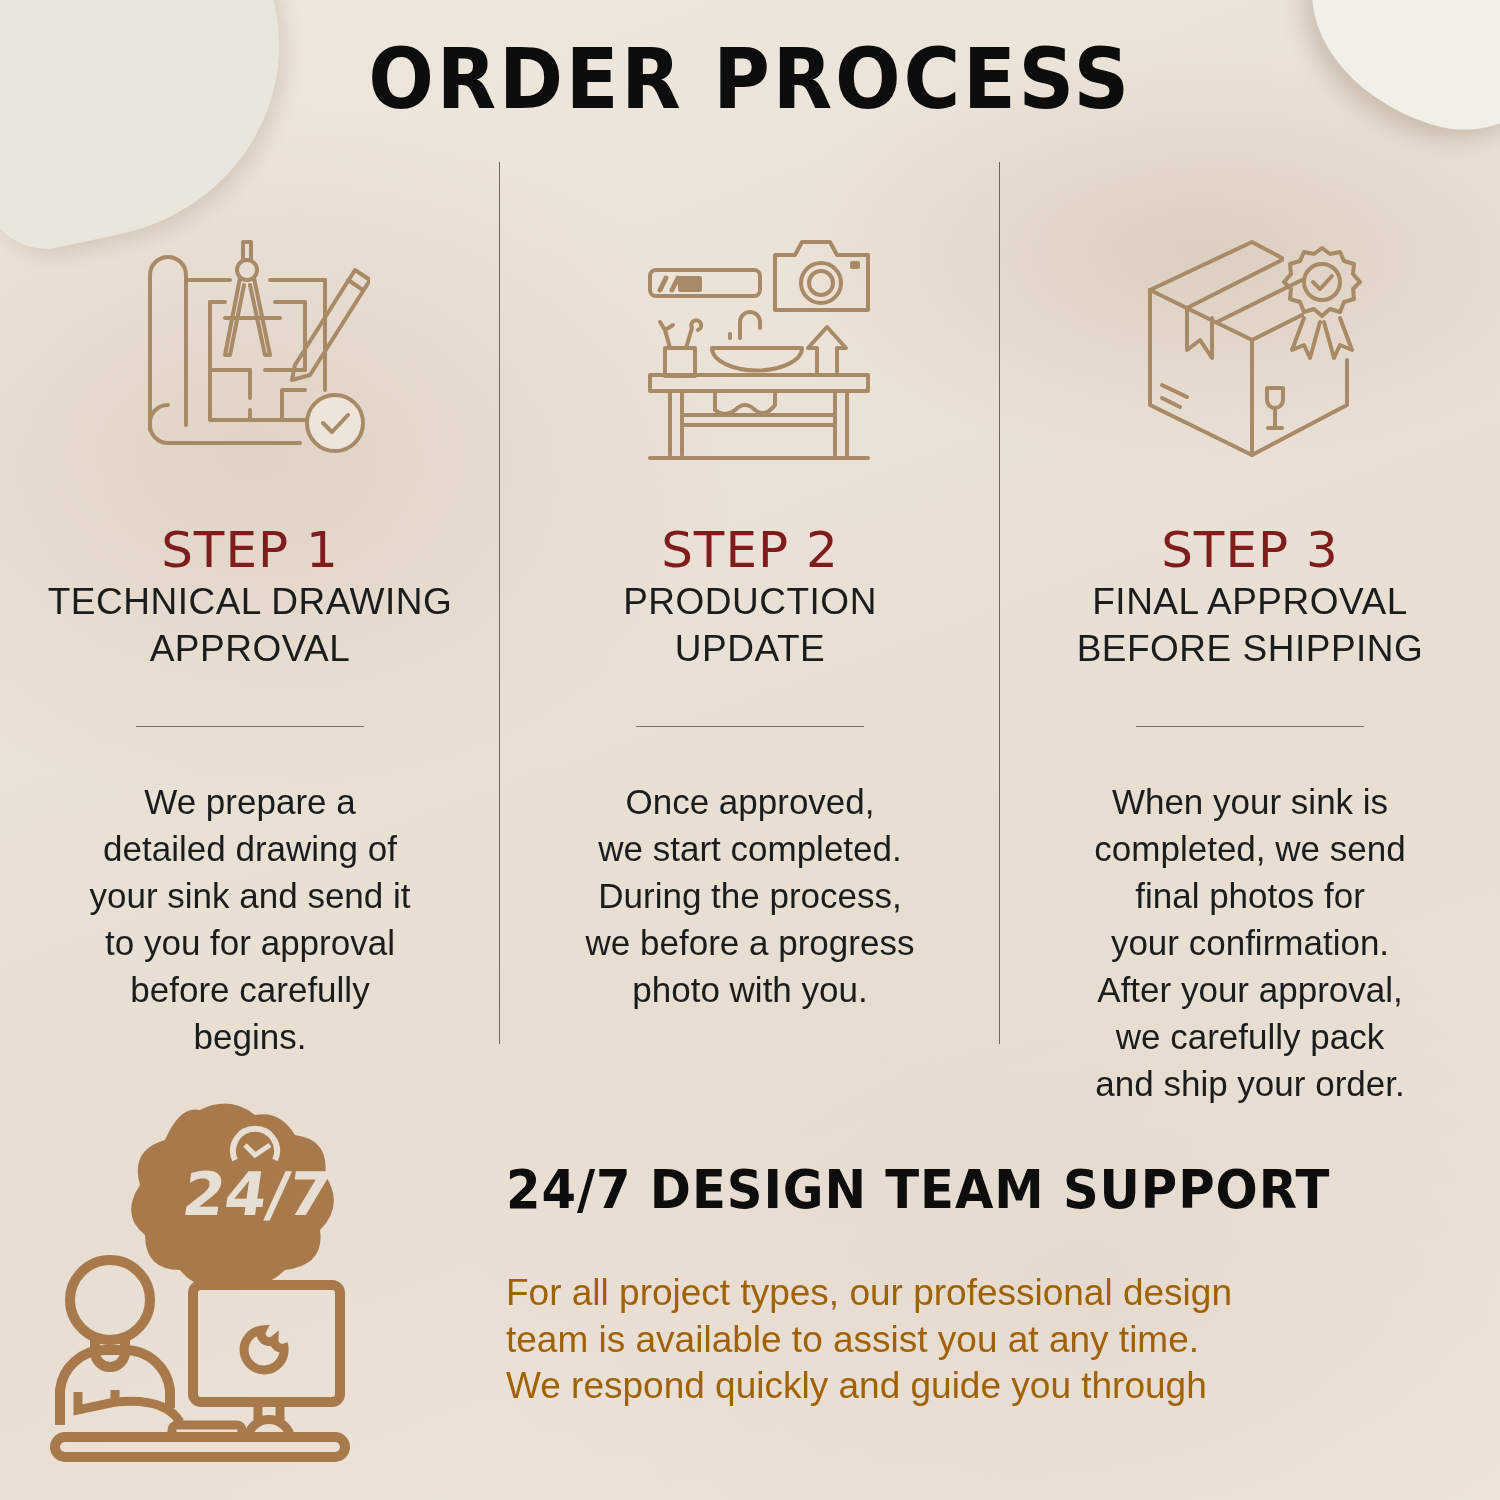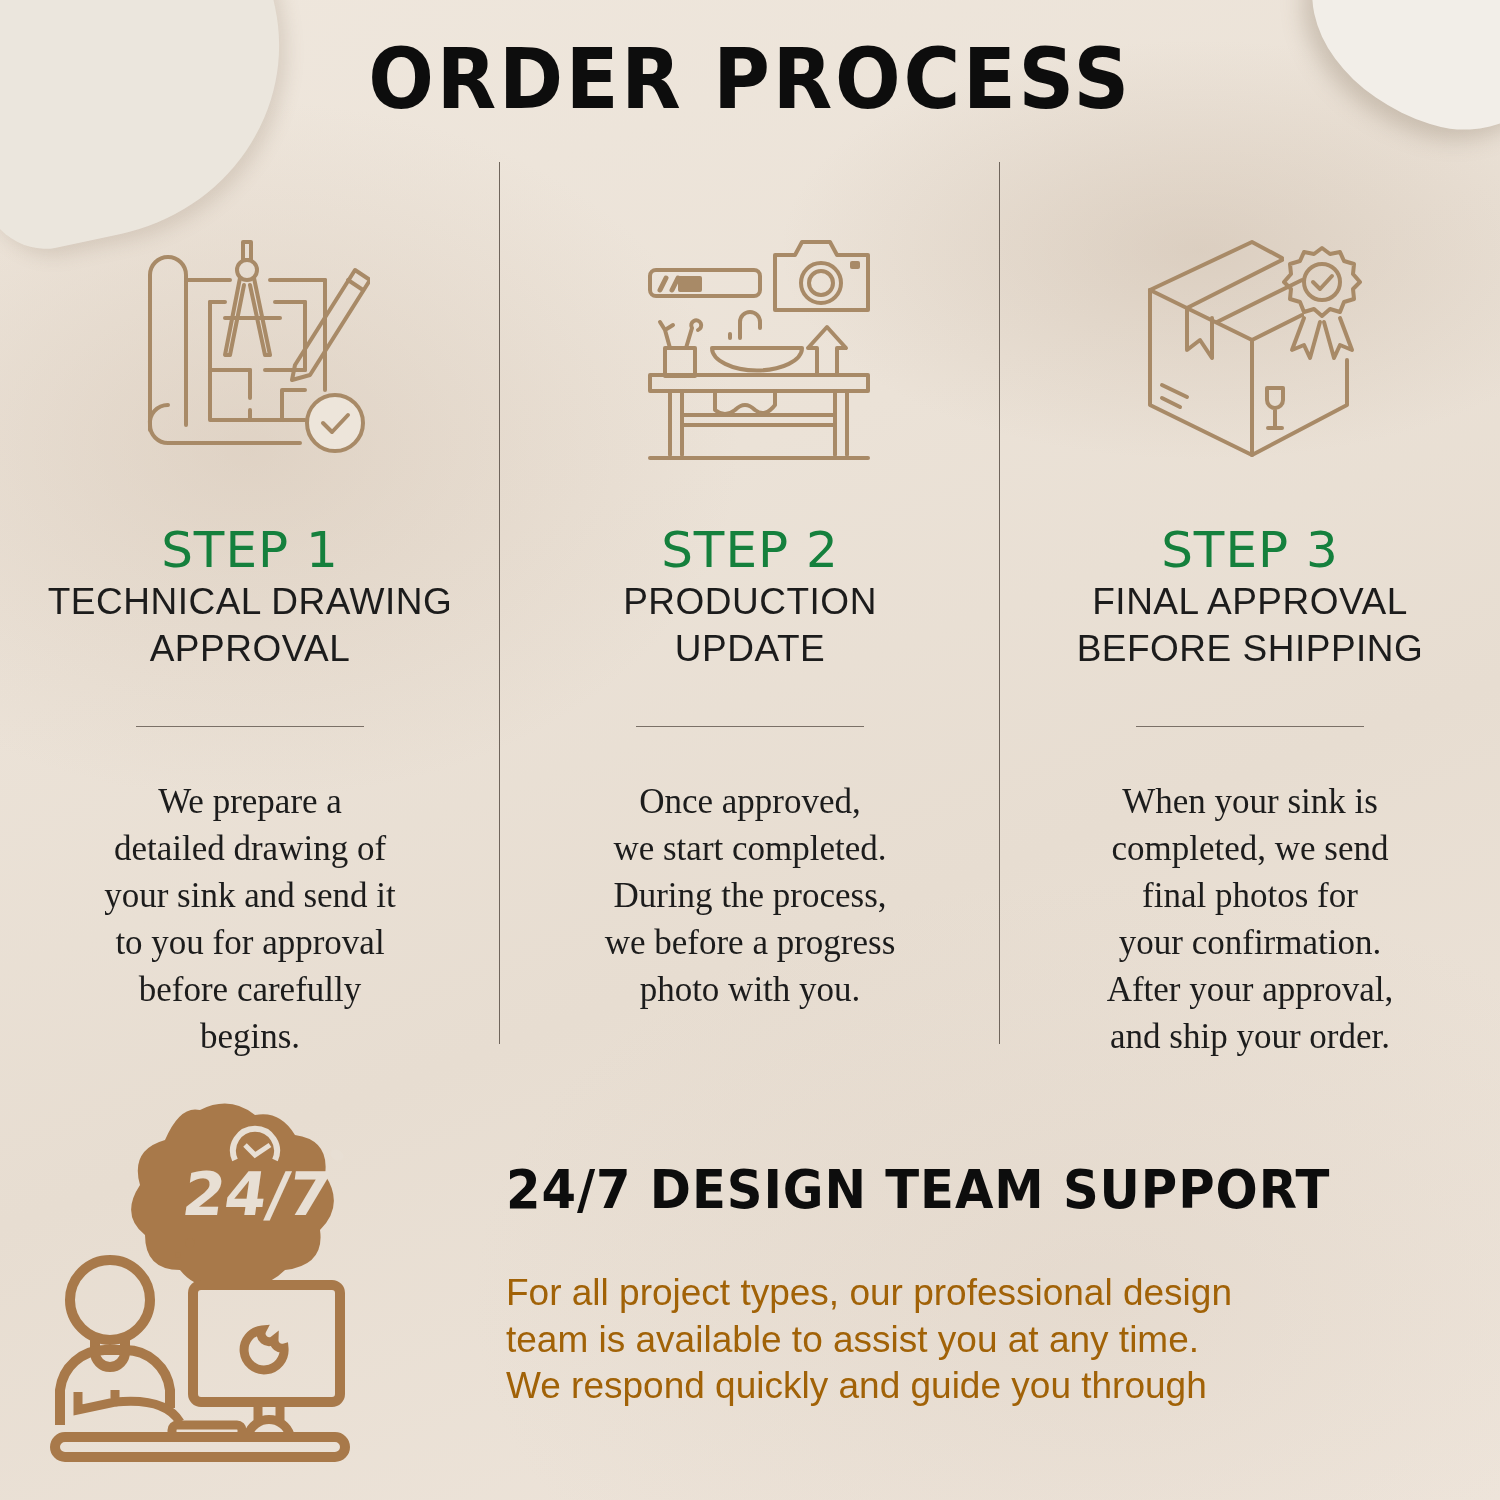--- a/index.html
+++ b/index.html
@@ -31,33 +31,33 @@
     font-size:84px; letter-spacing:3px; color:#0d0d0d;
     transform: scaleX(0.92);
   }
   .vdiv { position:absolute; top:162px; width:1px; height:882px; background:#6f655c; }
   .col {
     position:absolute; top:230px; width:500px; text-align:center;
   }
   .icon { width:240px; height:240px; margin:0 auto; display:block; }
   .step-num {
     margin-top:52px; font-size:50px; font-weight:normal; letter-spacing:1px;
-    color:#15803d; line-height:56px;
+    color:#7f1d1d; line-height:56px;
   }
   .step-title {
     font-size:37px; line-height:47px; color:#1c1c1c; letter-spacing:0.5px;
     font-family:"Liberation Sans", sans-serif;
   }
   .hr { width:228px; height:1px; background:#7a7067; margin:0 auto; position:absolute; left:136px; top:496px; }
   .desc {
     position:absolute; top:548px; left:0; width:500px; text-align:center;
     font-size:35px; line-height:47px; color:#1c1c1c;
     font-family:"Liberation Sans", sans-serif;
   }
-  .desc span { display:block;font-family:Liberation Serif, serif; }
+  .desc span { display:block; }
   .support-title {
     position:absolute; left:506px; top:1158px;
     font-family:"DejaVu Sans", sans-serif; font-weight:bold; font-size:54px;
     letter-spacing:1px; color:#0d0d0d; transform-origin:left; transform:scaleX(0.92);
     white-space:nowrap;
   }
   .support-desc {
     position:absolute; left:506px; top:1270px; width:900px;
     font-family:"Liberation Sans", sans-serif; font-size:37px; line-height:46.5px; color:#a16207;
   }
@@ -186,20 +186,21 @@
     <div>FINAL APPROVAL</div>
     <div>BEFORE SHIPPING</div>
   </div>
   <div class="hr"></div>
   <div class="desc">
     <span>When your sink is</span>
     <span>completed, we send</span>
     <span>final photos for</span>
     <span>your confirmation.</span>
     <span>After your approval,</span>
+    <span>we carefully pack</span>
     <span>and ship your order.</span>
   </div>
 </div>
 
 <svg class="support-icon" viewBox="0 0 300 375">
 
   <path d="M150 20 q30 -15 55 5 q25 -5 40 20 q35 5 30 40 q20 30 -5 55 q5 35 -35 40 q-25 25 -55 10 q-30 15 -50 -10 q-35 0 -35 -35 q-25 -20 -5 -50 q-10 -35 25 -45 q15 -35 35 -30 Z" fill="#a8794a"></path>
   <circle cx="140" cy="153" r="5" fill="#a8794a"></circle>
   <circle cx="128" cy="165" r="3" fill="#a8794a"></circle>
   <ellipse cx="287" cy="65" rx="7" ry="5" fill="#e8dfd4" transform="rotate(30 287 65)"></ellipse>

